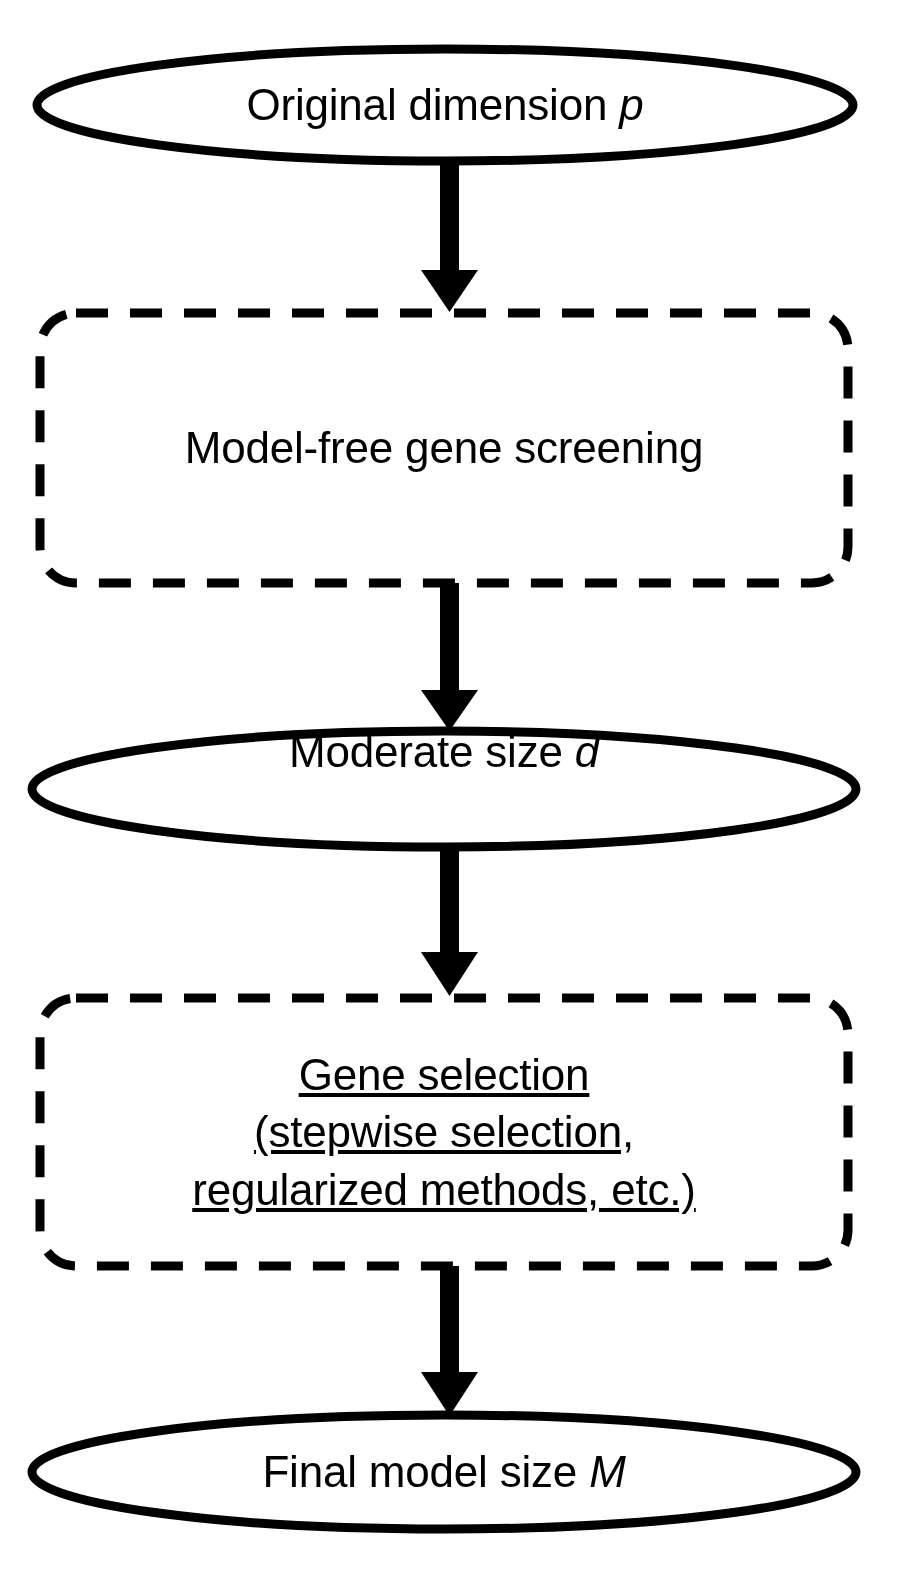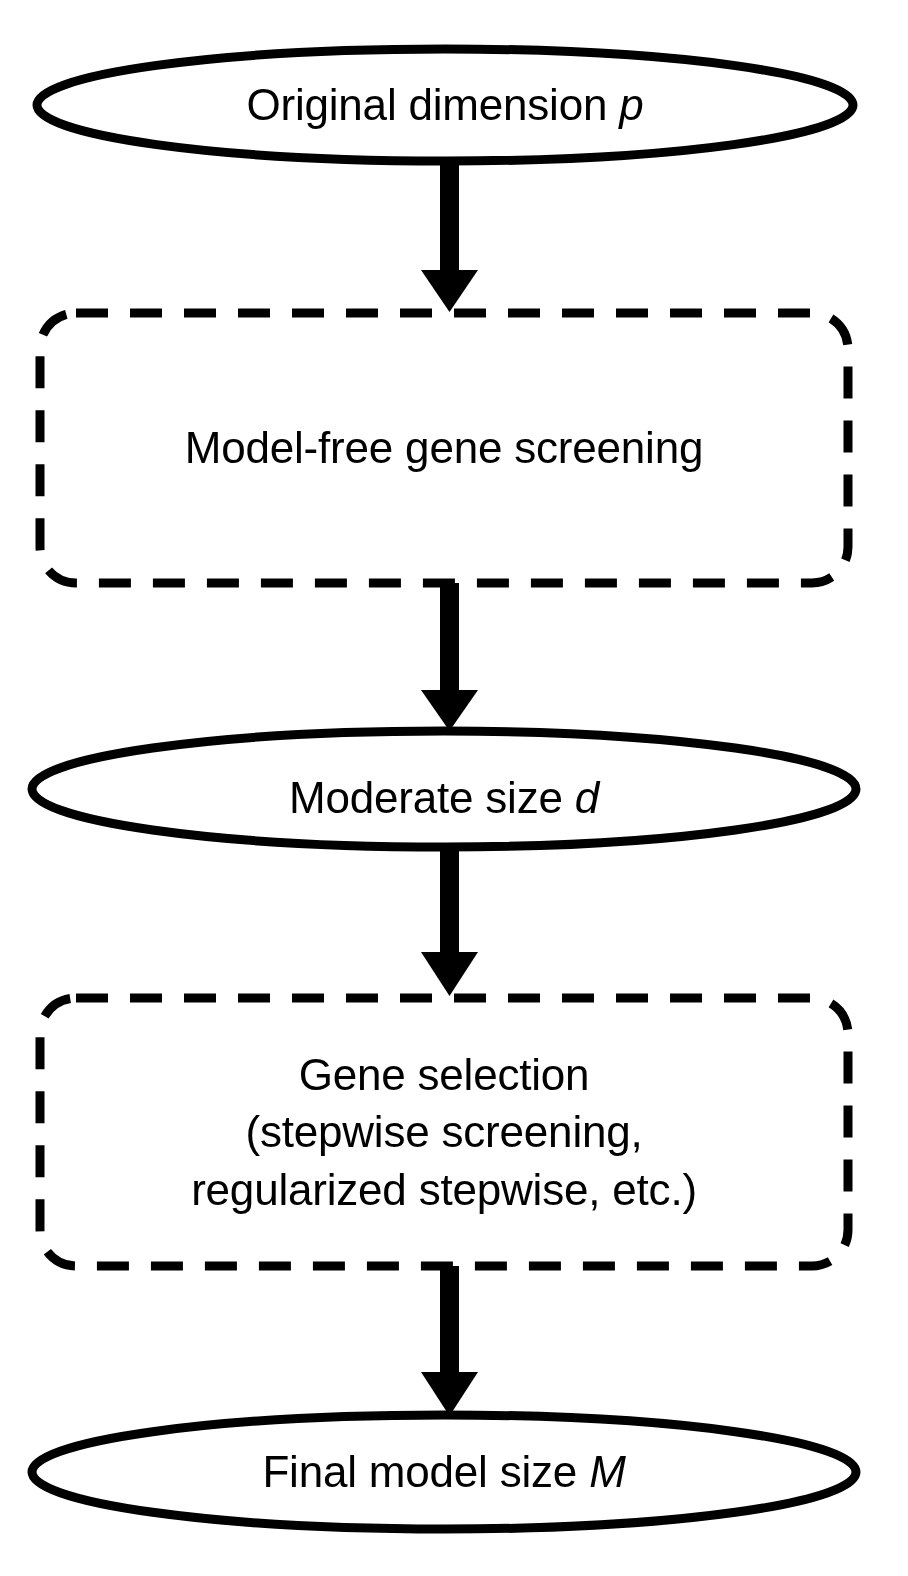--- a/index.html
+++ b/index.html
@@ -85,27 +85,27 @@
   </svg>
 
   <div class="node-label" style="left:36px; top:48px; width:818px; height:114px;">
     <span class="line">Original dimension <span class="ital">p</span></span>
   </div>
 
   <div class="node-label" style="left:40px; top:313px; width:808px; height:270px;">
     <span class="line">Model-free gene screening</span>
   </div>
 
-  <div class="node-label" style="left:32px; top:740px; width:824px; height:116px;">
+  <div class="node-label" style="left:32px; top:694px; width:824px; height:116px;">
     <span class="line">Moderate size <span class="ital">d</span></span>
   </div>
 
-  <div class="node-label" style="left:40px; top:998px; width:808px; height:268px;">
+  <div class="node-label" style="left:40px; top:998px; width:808px; height:268px;text-decoration:underline;">
     <span class="line">Gene selection</span>
-    <span class="line">(stepwise screening,</span>
-    <span class="line">regularized stepwise, etc.)</span>
+    <span class="line">(stepwise selection,</span>
+    <span class="line">regularized methods, etc.)</span>
   </div>
 
   <div class="node-label" style="left:32px; top:1415px; width:824px; height:114px;">
     <span class="line">Final model size <span class="ital">M</span></span>
   </div>
 
 </div>
 
 </body></html>

